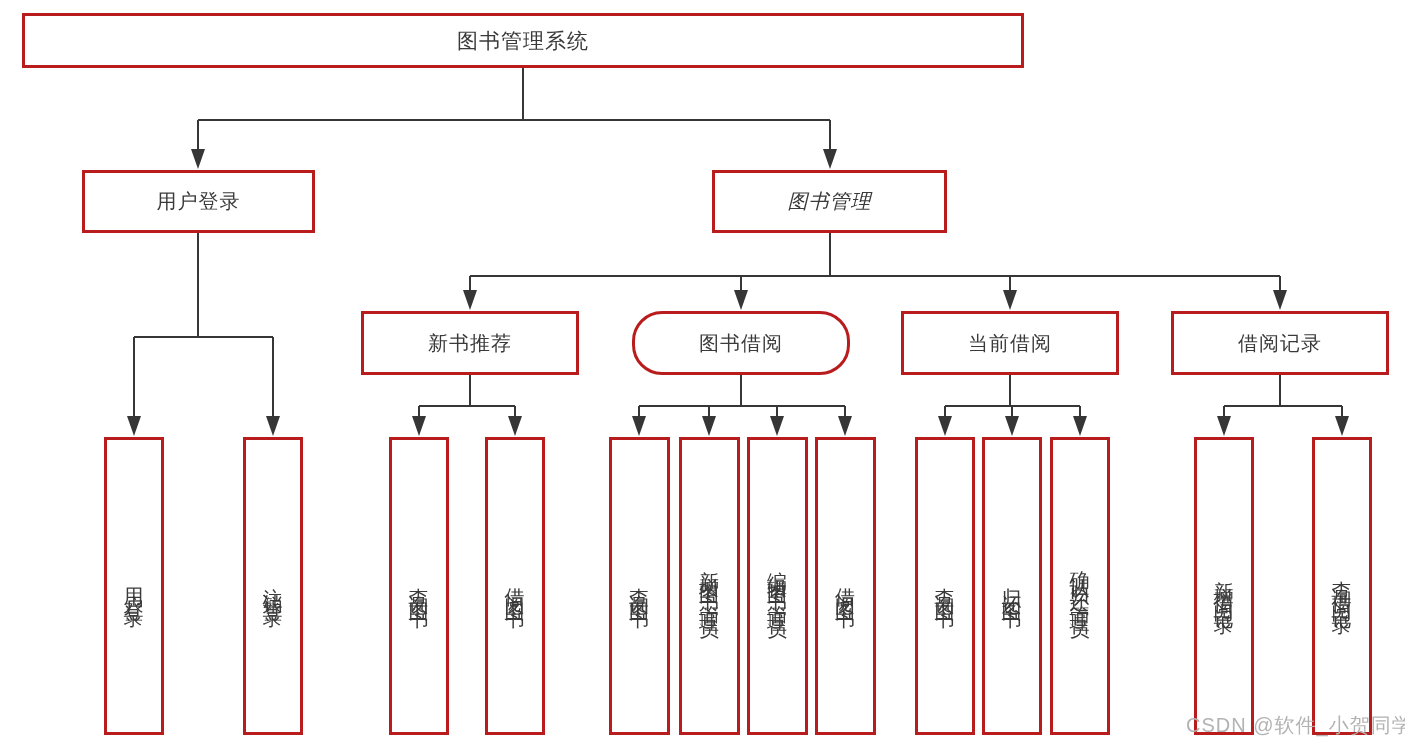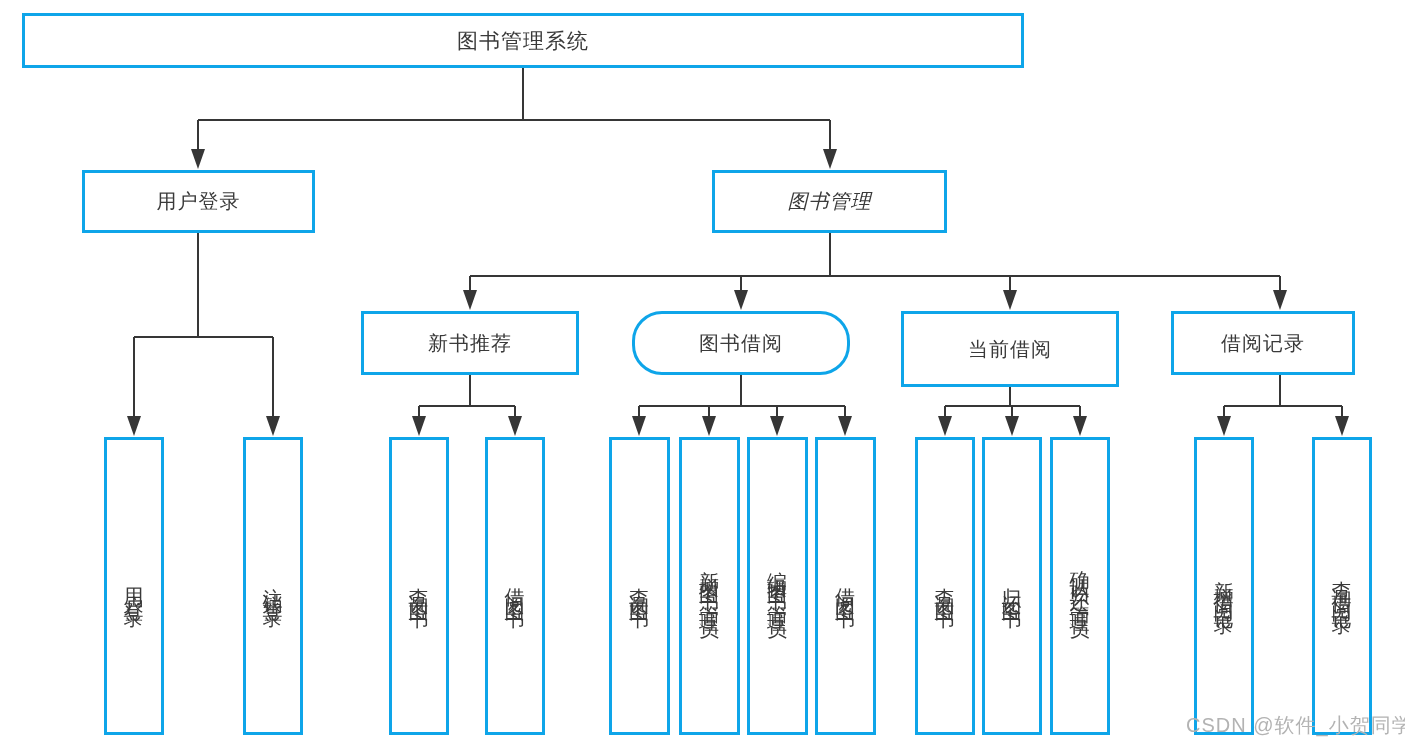--- a/index.html
+++ b/index.html
@@ -9,21 +9,21 @@
     height: 747px;
     background: #ffffff;
     font-family: "Liberation Sans", "DejaVu Sans", sans-serif;
     overflow: hidden;
   }
   #wires { position: absolute; left: 0; top: 0; z-index: 1; }
   .box {
     position: absolute;
     box-sizing: border-box;
     background: #ffffff;
-    border: 3px solid #0ea5e9;
+    border: 3px solid #b91c1c;
     display: flex;
     align-items: center;
     justify-content: center;
     color: #3a3a3a;
     z-index: 2;
   }
   .hbox { font-size: 20px; letter-spacing: 1px; }
   .root { font-size: 21px; }
   .leaf { top: 437px; height: 298px; }
   .leaf .vtext {
@@ -101,24 +101,24 @@
   <div class="box hbox" style="left:712px; top:170px; width:235px; height:63px;font-style:italic;">
     <span>图书管理</span>
   </div>
 
   <div class="box hbox" style="left:361px; top:311px; width:218px; height:64px;">
     <span>新书推荐</span>
   </div>
   <div class="box hbox" style="left:632px; top:311px; width:218px; height:64px;border-radius:30px;">
     <span>图书借阅</span>
   </div>
-  <div class="box hbox" style="left:901px; top:311px; width:218px; height:76px;">
+  <div class="box hbox" style="left:901px; top:311px; width:218px; height:64px;">
     <span>当前借阅</span>
   </div>
-  <div class="box hbox" style="left:1171px; top:311px; width:184px; height:64px;justify-content:center;">
+  <div class="box hbox" style="left:1171px; top:311px; width:218px; height:64px;justify-content:center;">
     <span>借阅记录</span>
   </div>
 
   <div class="box leaf" style="left:104px; width:60px;">
     <span class="vtext">用户登录</span>
   </div>
   <div class="box leaf" style="left:243px; width:60px;">
     <span class="vtext">注销登录</span>
   </div>
 

